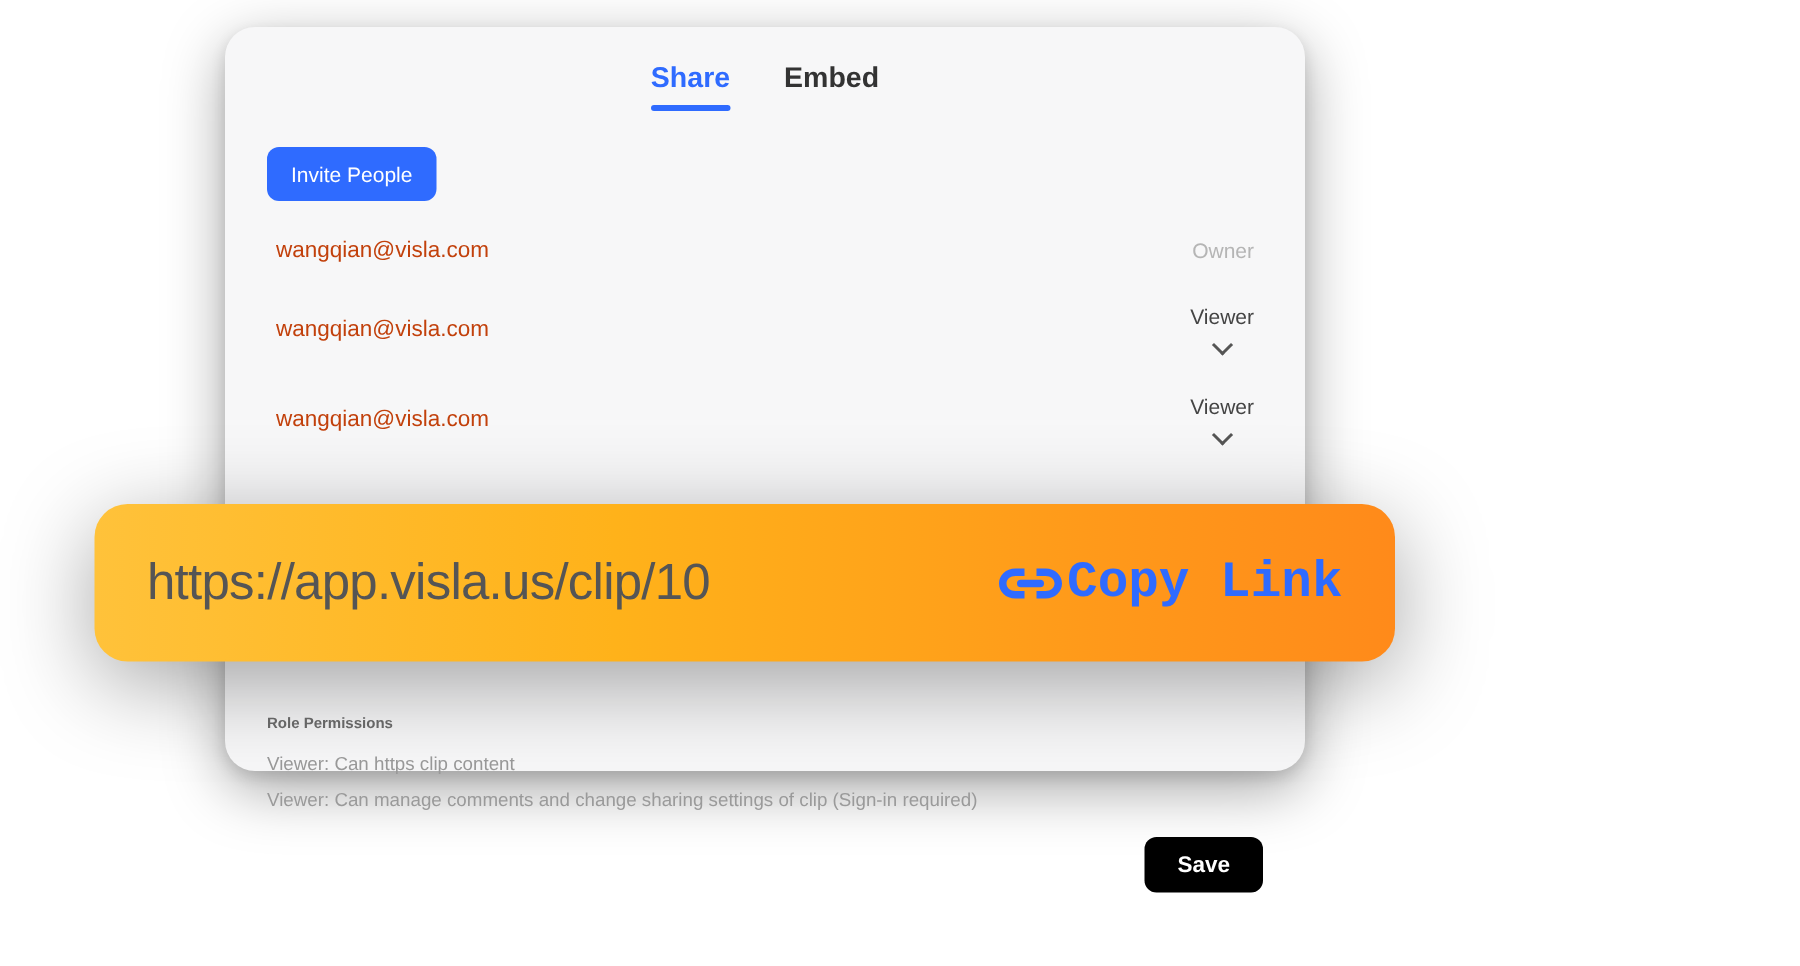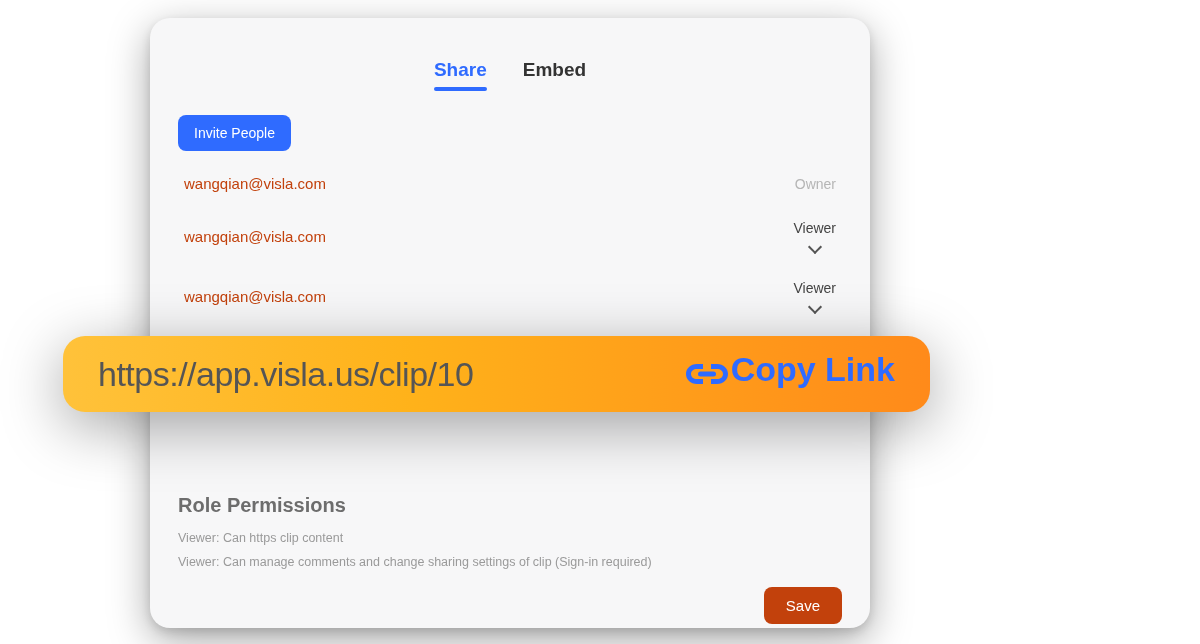--- a/index.html
+++ b/index.html
@@ -9,24 +9,24 @@
     width: 1200px;
     height: 644px;
     position: relative;
     overflow: hidden;
   }
   .modal {
     position: absolute;
     left: 150px;
     top: 18px;
     width: 720px;
-    height: 610px;
+    height: 496px;
     background: #f7f7f8;
     border-radius: 20px;
-    padding: 17px 28px 20px 28px;
+    padding: 0 28px 20px 28px;
     box-shadow: 0 12px 40px rgba(0,0,0,0.35), 0 4px 10px rgba(0,0,0,0.12);
   }
   .tabs {
     display: flex;
     justify-content: center;
     gap: 36px;
     padding-top: 24px;
   }
   .tab {
     font-size: 19px;
@@ -92,53 +92,53 @@
     transform: rotate(45deg);
     margin-top: -4px;
   }
   .spacer-link-area {
     height: 160px;
   }
   .role-permissions {
     margin-top: 8px;
   }
   .role-permissions-title {
-    font-size: 20px;
+    font-size: 10px;
     font-weight: 600;
     color: #6d6d6d;
     margin-bottom: 10px;
   }
   .role-permissions-line {
     font-size: 12.5px;
     color: #9a9a9a;
     line-height: 1.9;
   }
   .save-row {
     display: flex;
     justify-content: flex-end;
     margin-top: 12px;
   }
   .save-btn {
-    background: #c2410c;
+    background: #000000;
     color: #fff;
     border: none;
     font-size: 15px;
-    font-weight: 400;
+    font-weight: 700;
     padding: 10px 22px;
     border-radius: 8px;
     cursor: pointer;
   }
 
   
   .copylink-overlay {
     position: absolute;
     left: 63px;
     top: 336px;
     width: 867px;
-    height: 76px;
+    height: 105px;
     background: #fff;
     border: 7px solid transparent;
     border-radius: 22px;
     background-clip: padding-box;
     display: flex;
     align-items: center;
     padding: 4px 28px;
     gap: 22px;
     filter: drop-shadow(0 14px 30px rgba(0,0,0,0.35));
   }
@@ -153,24 +153,25 @@
   .link-text {
     font-size: 34px;
     color: #555;
     white-space: nowrap;
     overflow: hidden;
     flex: 1;
     letter-spacing: -0.5px;
   }
   .copy-action {
     display: flex;
-    align-items: flex-start;
+    align-items: center;
     gap: 0;
     cursor: pointer;
     flex-shrink: 0;
+    font-family: Liberation Mono, monospace;
   }
   .link-icon svg {
     width: 48px;
     height: 48px;
     display: block;
   }
   .copy-label {
     font-size: 34px;
     font-weight: 700;
     color: #2f6bff;

